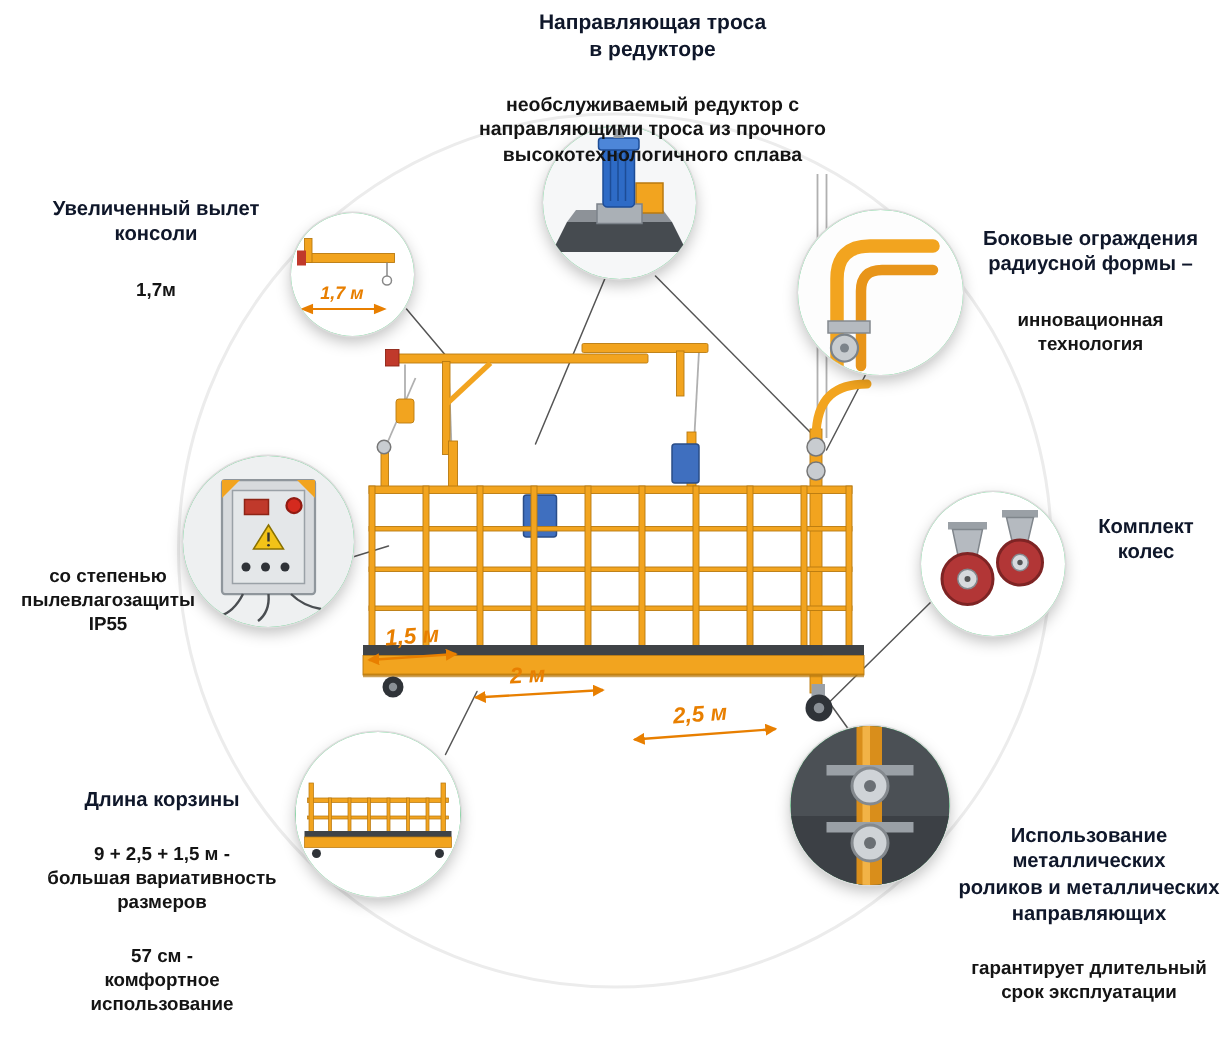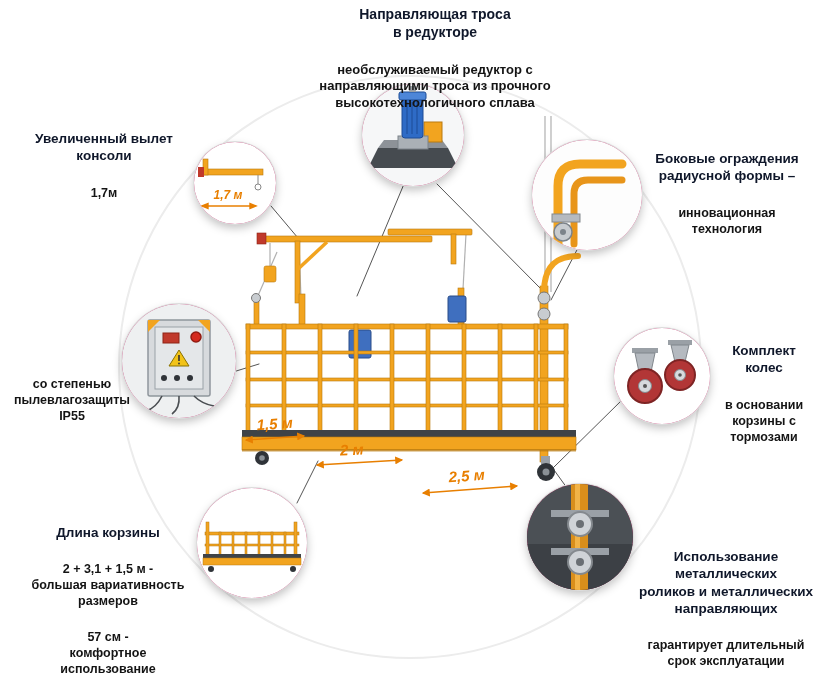--- a/index.html
+++ b/index.html
@@ -7,21 +7,21 @@
   .canvas {
     position:relative; width:819px; height:699px; background:#fff;
     font-family:"Liberation Sans", sans-serif; overflow:hidden;
   }
   .bg-ring {
     position:absolute; left:118px; top:75px; width:584px; height:584px;
     border:2px solid #ececec; border-radius:50%;
   }
   .main-art { position:absolute; left:0; top:0; width:819px; height:699px; }
   .circle {
-    position:absolute; border-radius:50%; background:#be185d; overflow:hidden;
+    position:absolute; border-radius:50%; background:#22c55e; overflow:hidden;
     box-shadow: 0 0 0 1px #dcdcdc, 0 4px 10px rgba(0,0,0,.25);
   }
   .circle svg { width:100%; height:100%; display:block; }
   .tb { position:absolute; text-align:center; line-height:1.28; }
   .tb .g { color:#0f172a; font-weight:bold; font-size:13.5px; white-space:pre-line; }
   .tb .b { color:#141414; font-weight:bold; font-size:12.5px; white-space:pre-line;margin-top:20px; }
   .tb-top .g { font-size:14px; }
   .tb-top .b { font-size:13px; }
 </style>
 </head>
@@ -260,28 +260,25 @@
 
   <div class="tb" style="left:4px; top:356px; width:136px">
     <div class="b">со степенью
 пылевлагозащиты
 IP55</div>
   </div>
 
   <div class="tb" style="left:714px; top:342px; width:100px">
     <div class="g">Комплект
 колес</div>
-    <div class="b">в основании
-корзины с
-тормозами</div>
   </div>
 
   <div class="tb" style="left:12px; top:524px; width:192px">
     <div class="g">Длина корзины</div>
-    <div class="b">2 + 3,1 + 1,5 м -
+    <div class="b">9 + 2,5 + 1,5 м -
 большая вариативность
 размеров</div>
     <div class="b">57 см -
 комфортное
 использование</div>
   </div>
 
   <div class="tb" style="left:634px; top:548px; width:184px">
     <div class="g">Использование
 металлических

